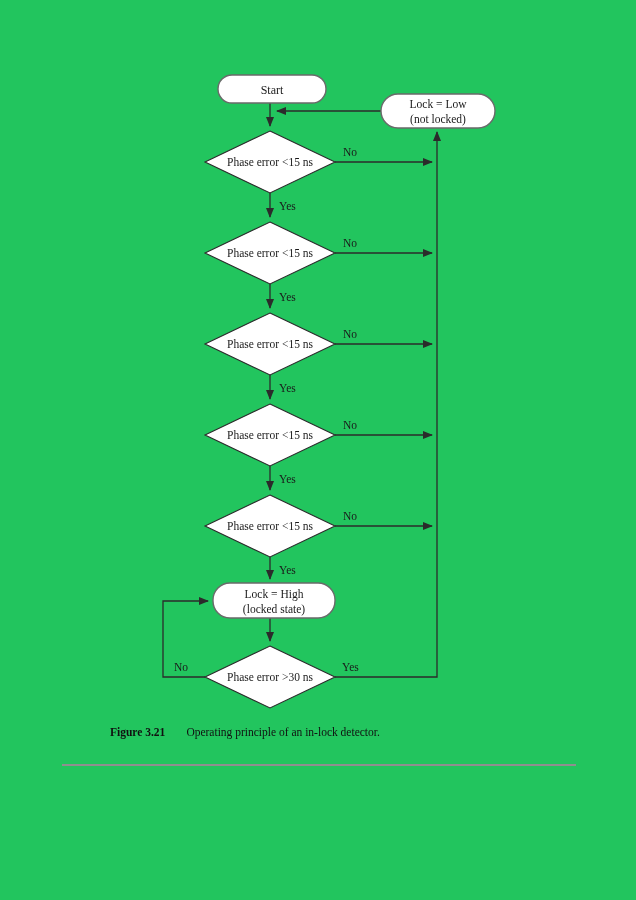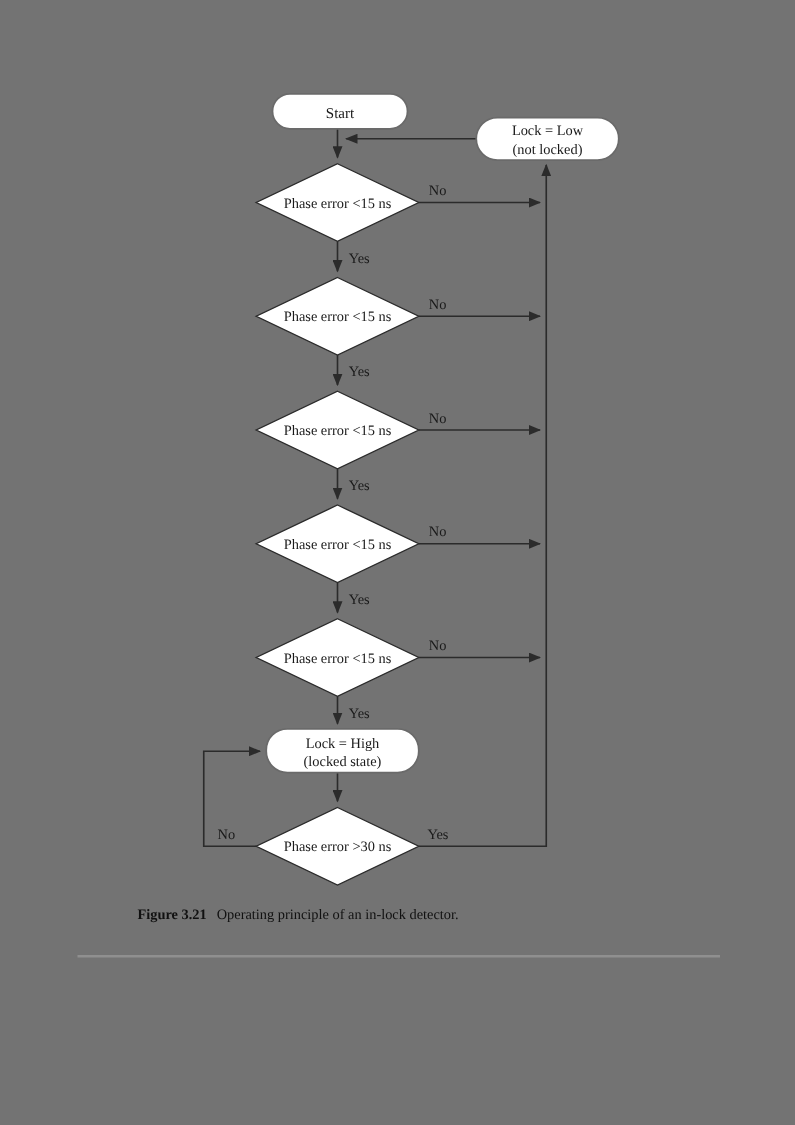--- a/index.html
+++ b/index.html
@@ -7,21 +7,21 @@
     padding: 0;
     background: #ffffff;
     width: 636px;
     height: 900px;
     font-family: "Liberation Serif", serif;
   }
   .page {
     position: relative;
     width: 636px;
     height: 900px;
-    background: #737373;
+    background: #22c55e;
     overflow: hidden;
   }
   svg.flowchart {
     position: absolute;
     left: 0;
     top: 0;
   }
   svg .node-box {
     fill: #ffffff;
     stroke: #6a6a6a;
@@ -48,21 +48,21 @@
   .caption {
     position: absolute;
     left: 110px;
     top: 726px;
     font-size: 11.5px;
     color: #111111;
     white-space: nowrap;
   }
   .caption .cap-bold {
     font-weight: bold;
-    margin-right: 8px;
+    margin-right: 21px;
   }
   .divider {
     position: absolute;
     left: 62px;
     top: 764px;
     width: 514px;
     height: 2px;
     background: #8f8f8f;
   }
 </style>

